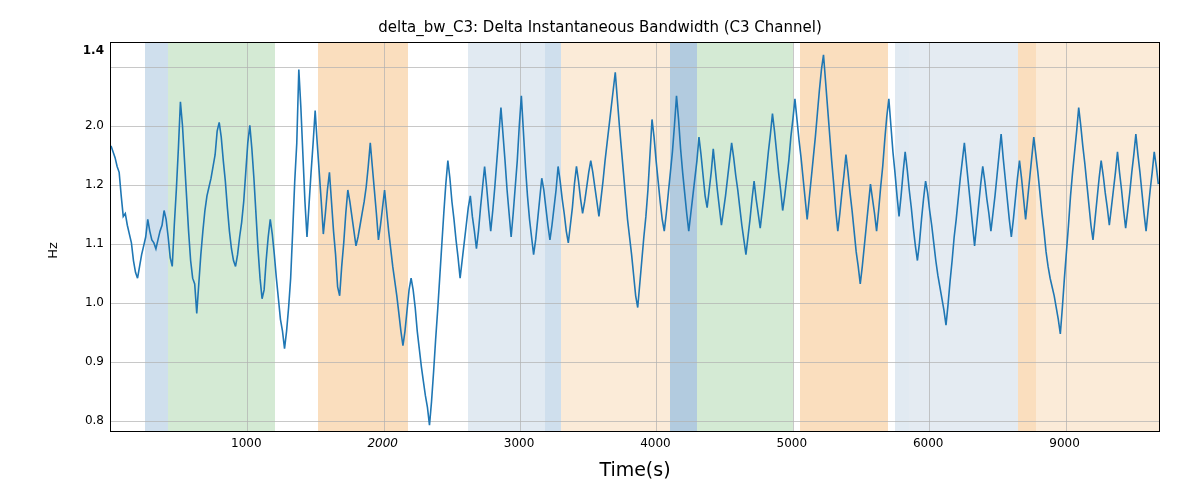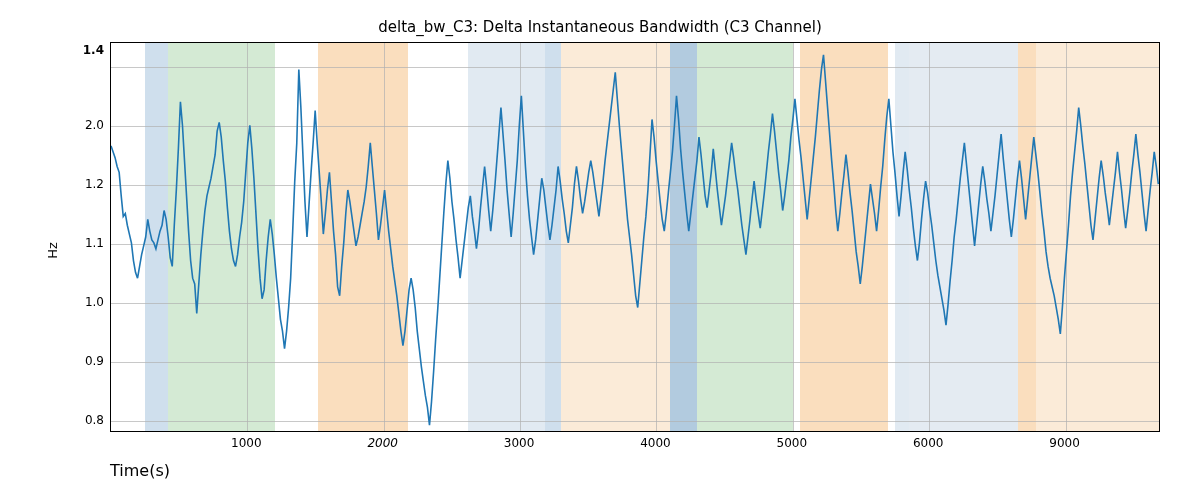--- a/index.html
+++ b/index.html
@@ -51,21 +51,22 @@
   .ylabel span {
     transform: rotate(-90deg);
     font-size: 13px;
     white-space: nowrap;
   }
   .xlabel {
     position: absolute;
     bottom: 20px;
     left: 110px;
     width: 1050px;
-    font-size: 16px;
+    text-align: center;
+    font-size: 19px;
   }
   .ytick-label {
     position: absolute;
     right: 1096px;
     width: 60px;
     text-align: right;
     font-size: 12px;
     transform: translateY(-50%);
   }
   .xtick-label {

